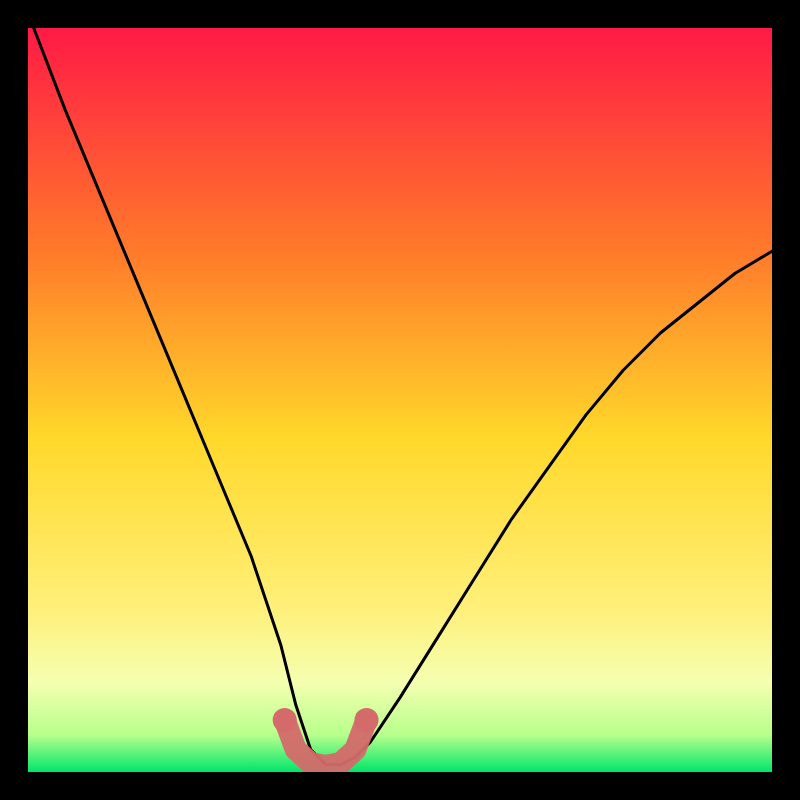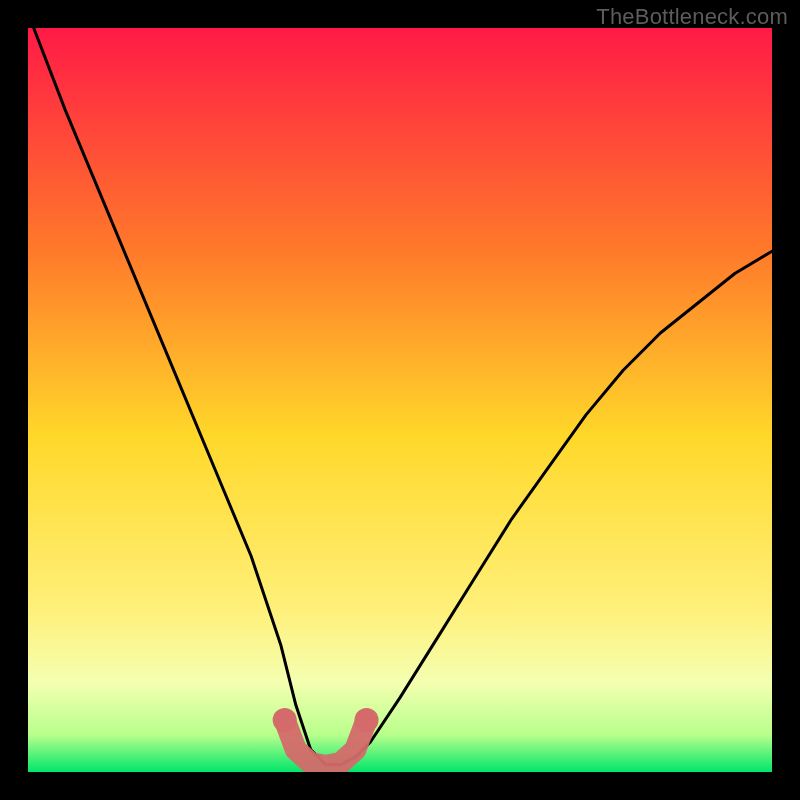--- a/index.html
+++ b/index.html
@@ -39,21 +39,20 @@
     display: block;
     width: 744px;
     height: 744px;
   }
 </style>
 </head>
 <body>
 
 <div class="frame">
 
-  <div class="watermark">TheBottleneck.com</div>
 
   <div class="plot-outer">
     <svg class="plot" viewBox="0 0 744 744">
       <defs>
         <linearGradient id="bg-grad" x1="0" y1="0" x2="0" y2="1">
           <stop offset="0%" stop-color="#ff1a46"></stop>
           <stop offset="30%" stop-color="#ff7a2a"></stop>
           <stop offset="55%" stop-color="#ffd82a"></stop>
           <stop offset="78%" stop-color="#fff07a"></stop>
           <stop offset="88%" stop-color="#f4ffb0"></stop>

